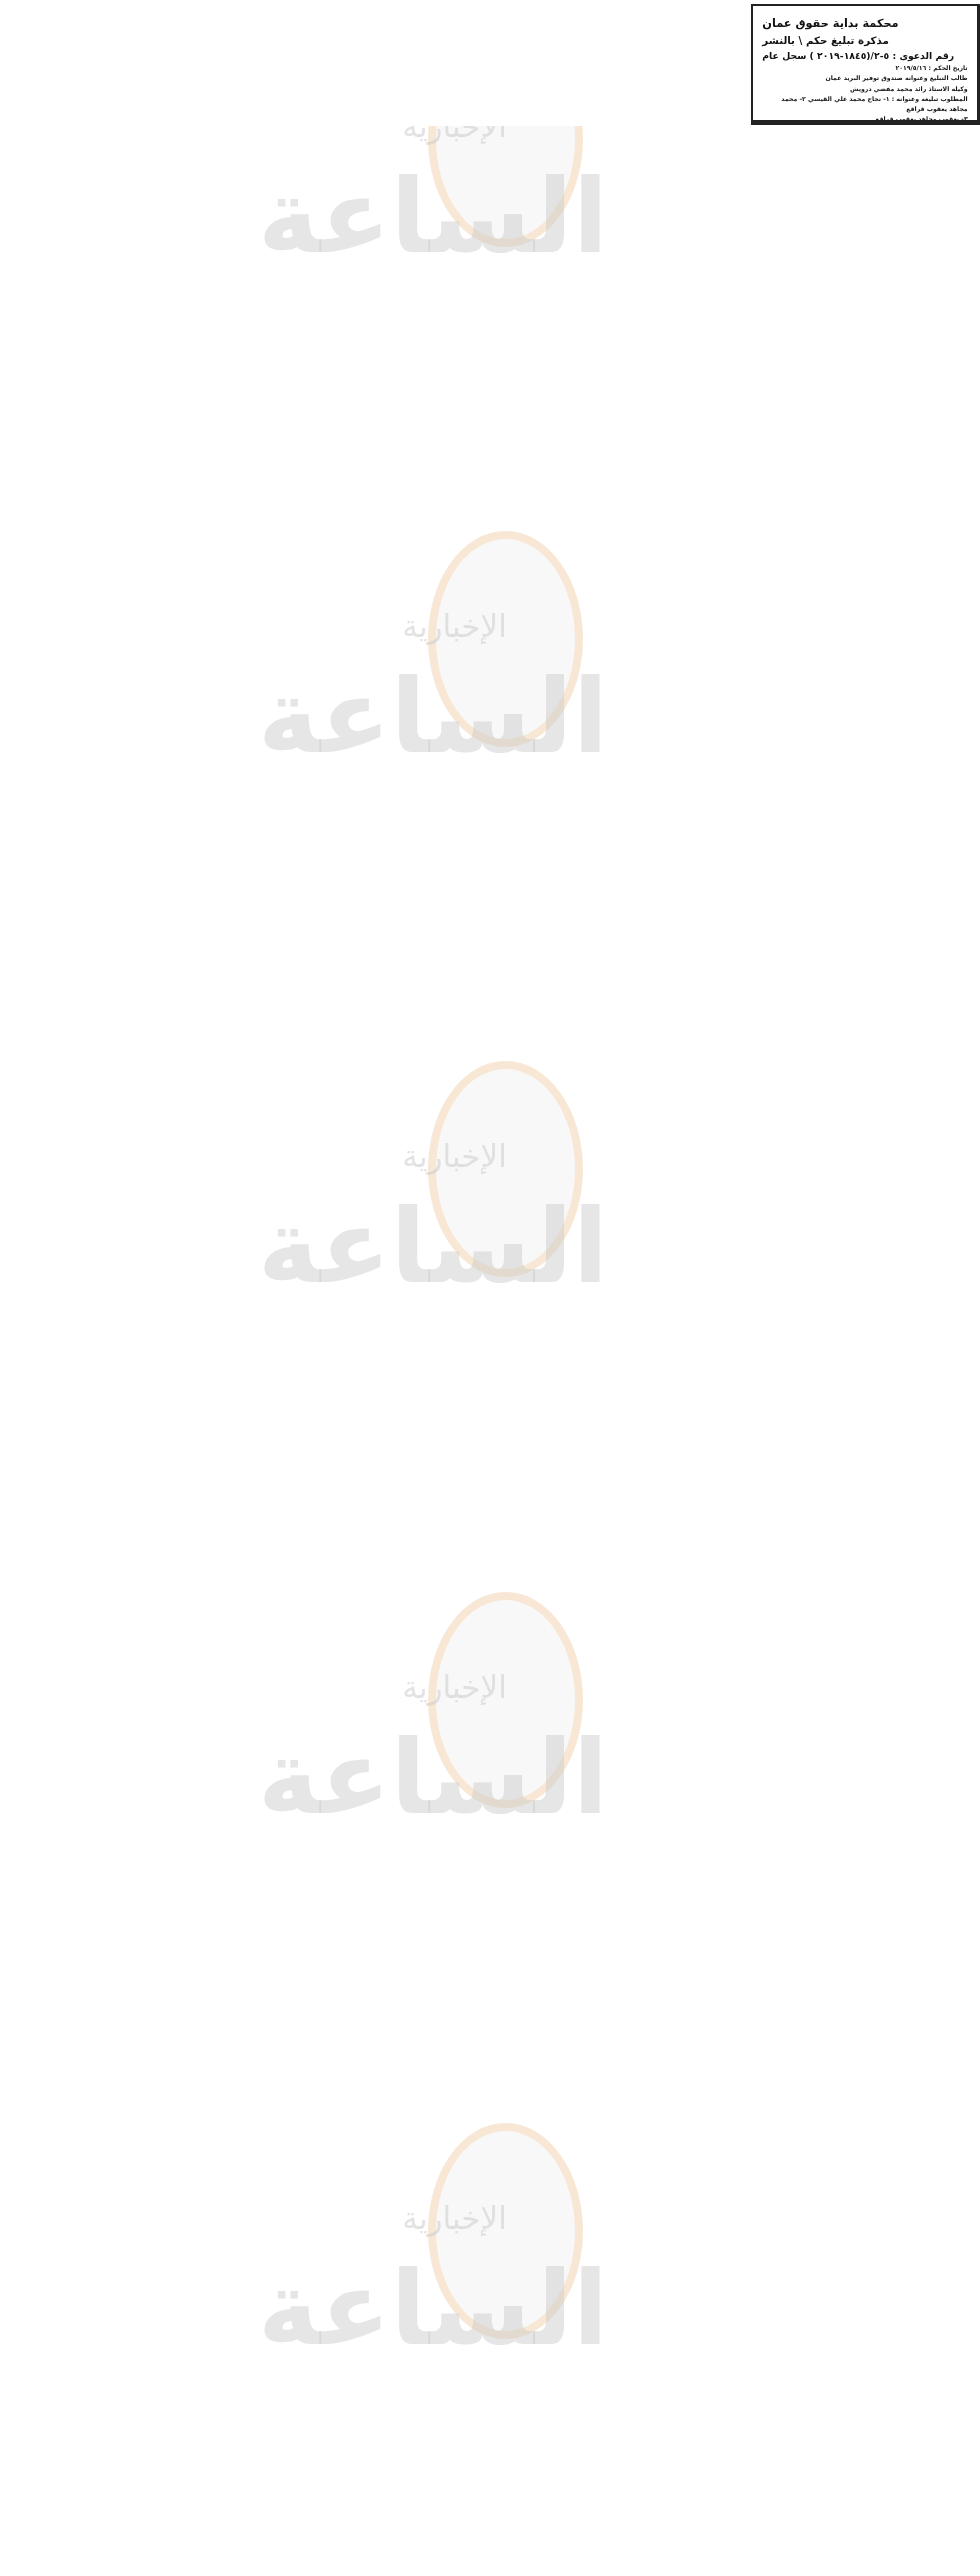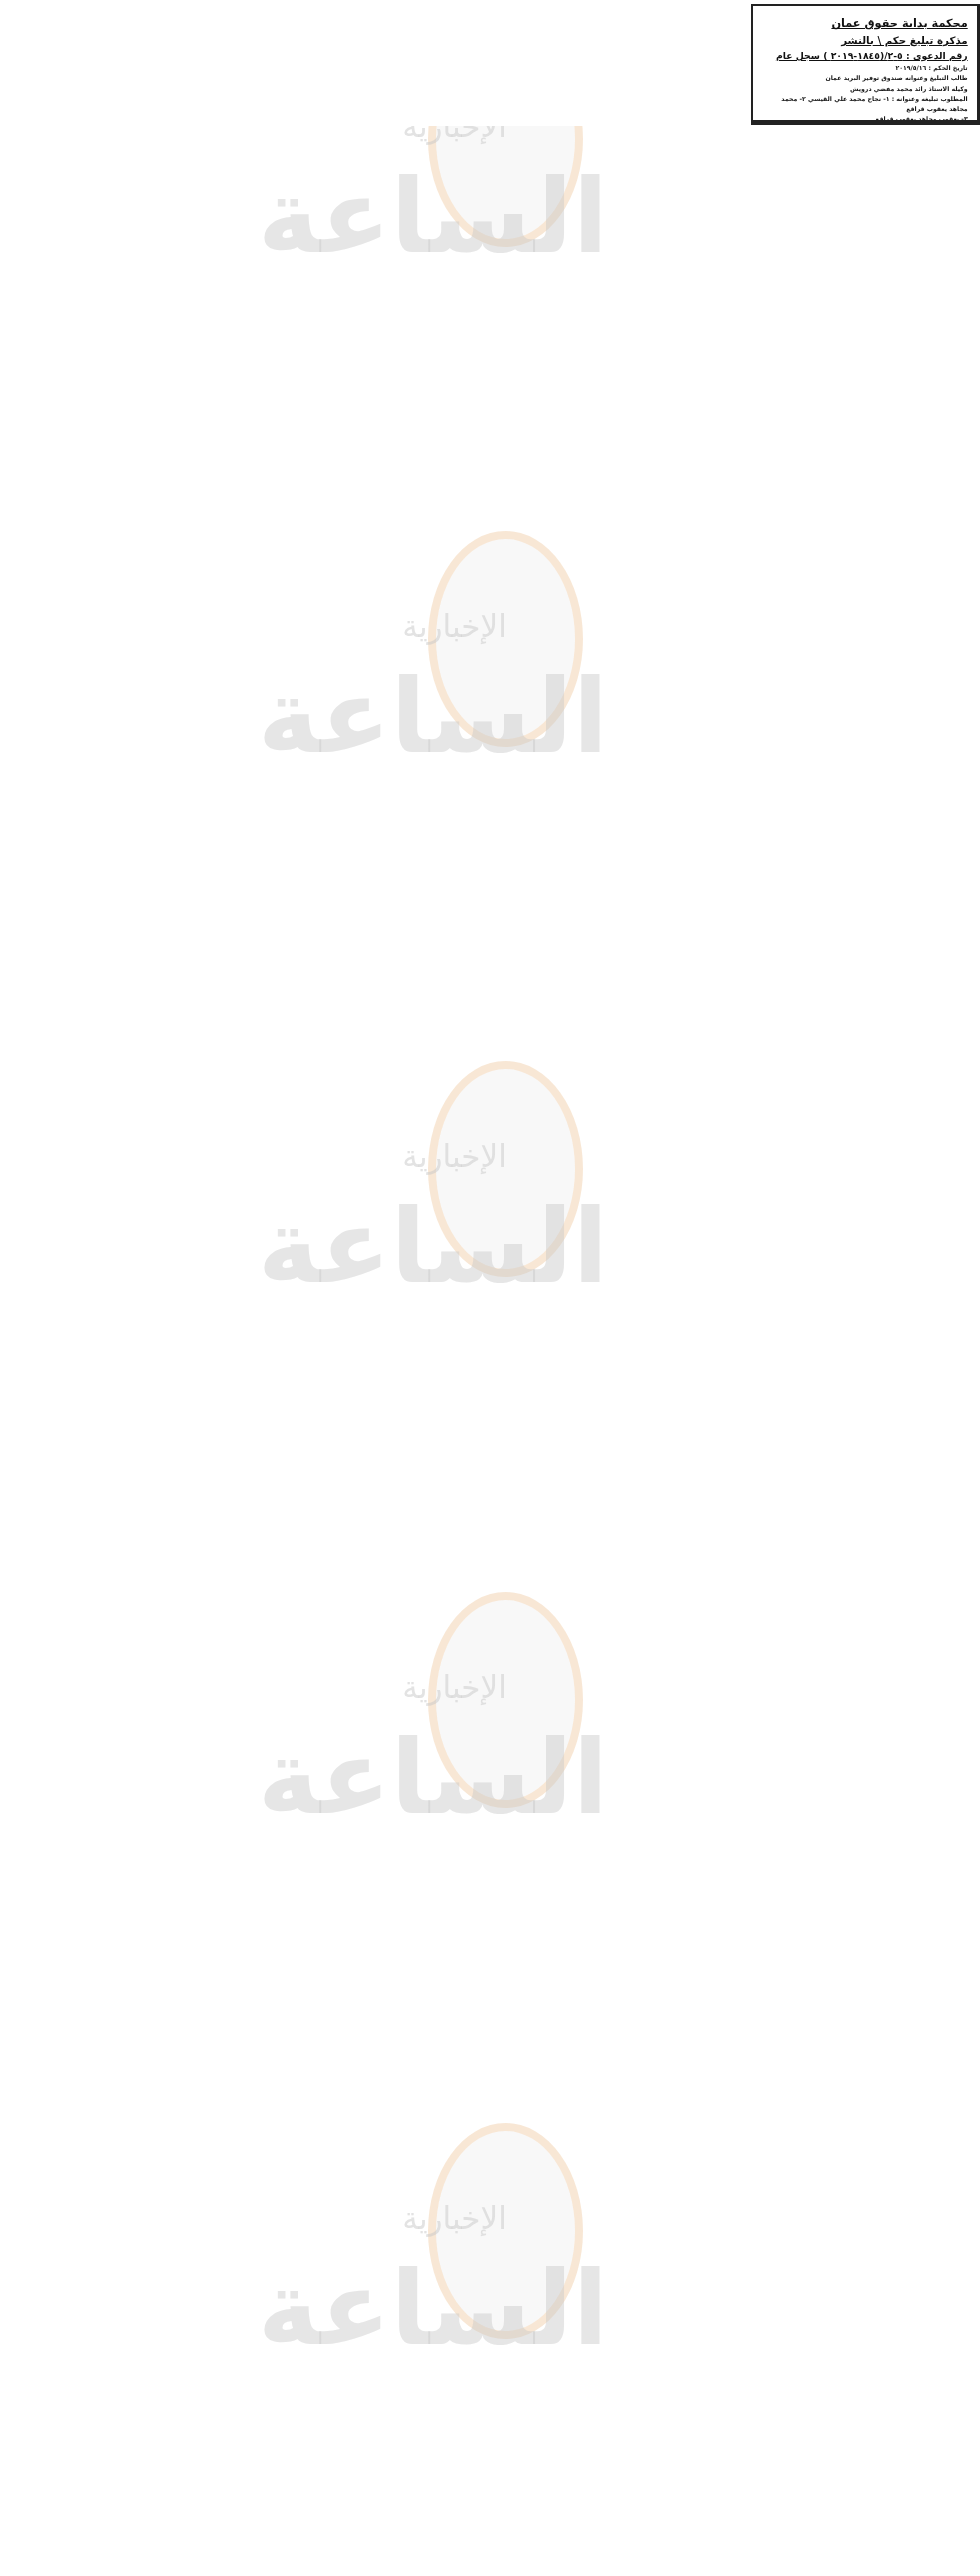--- a/index.html
+++ b/index.html
@@ -42,24 +42,23 @@
     border-right-width: 3.1px;
     background: transparent;
     padding: 9.3px 9.3px 7.2px 9.3px;
     text-align: right;
     direction: rtl;
     overflow: hidden;
   }
   .title {
     font-family: "DejaVu Sans", sans-serif;
     font-weight: bold;
-    text-align: right;
+    text-align: left;
     line-height: 1.55;
     color: #111;
-    text-decoration: underline;
   }
   .t-md { font-size: 13px; }
   .t-sm { font-size: 10.3px; }
   .body-text { font-weight: bold; line-height: 1.85; color: #151515; }
   .b-xs { font-size: 6.7px; line-height: 1.95; }
   .para { margin-bottom: 1px; }
 </style>
 </head>
 <body>
 

